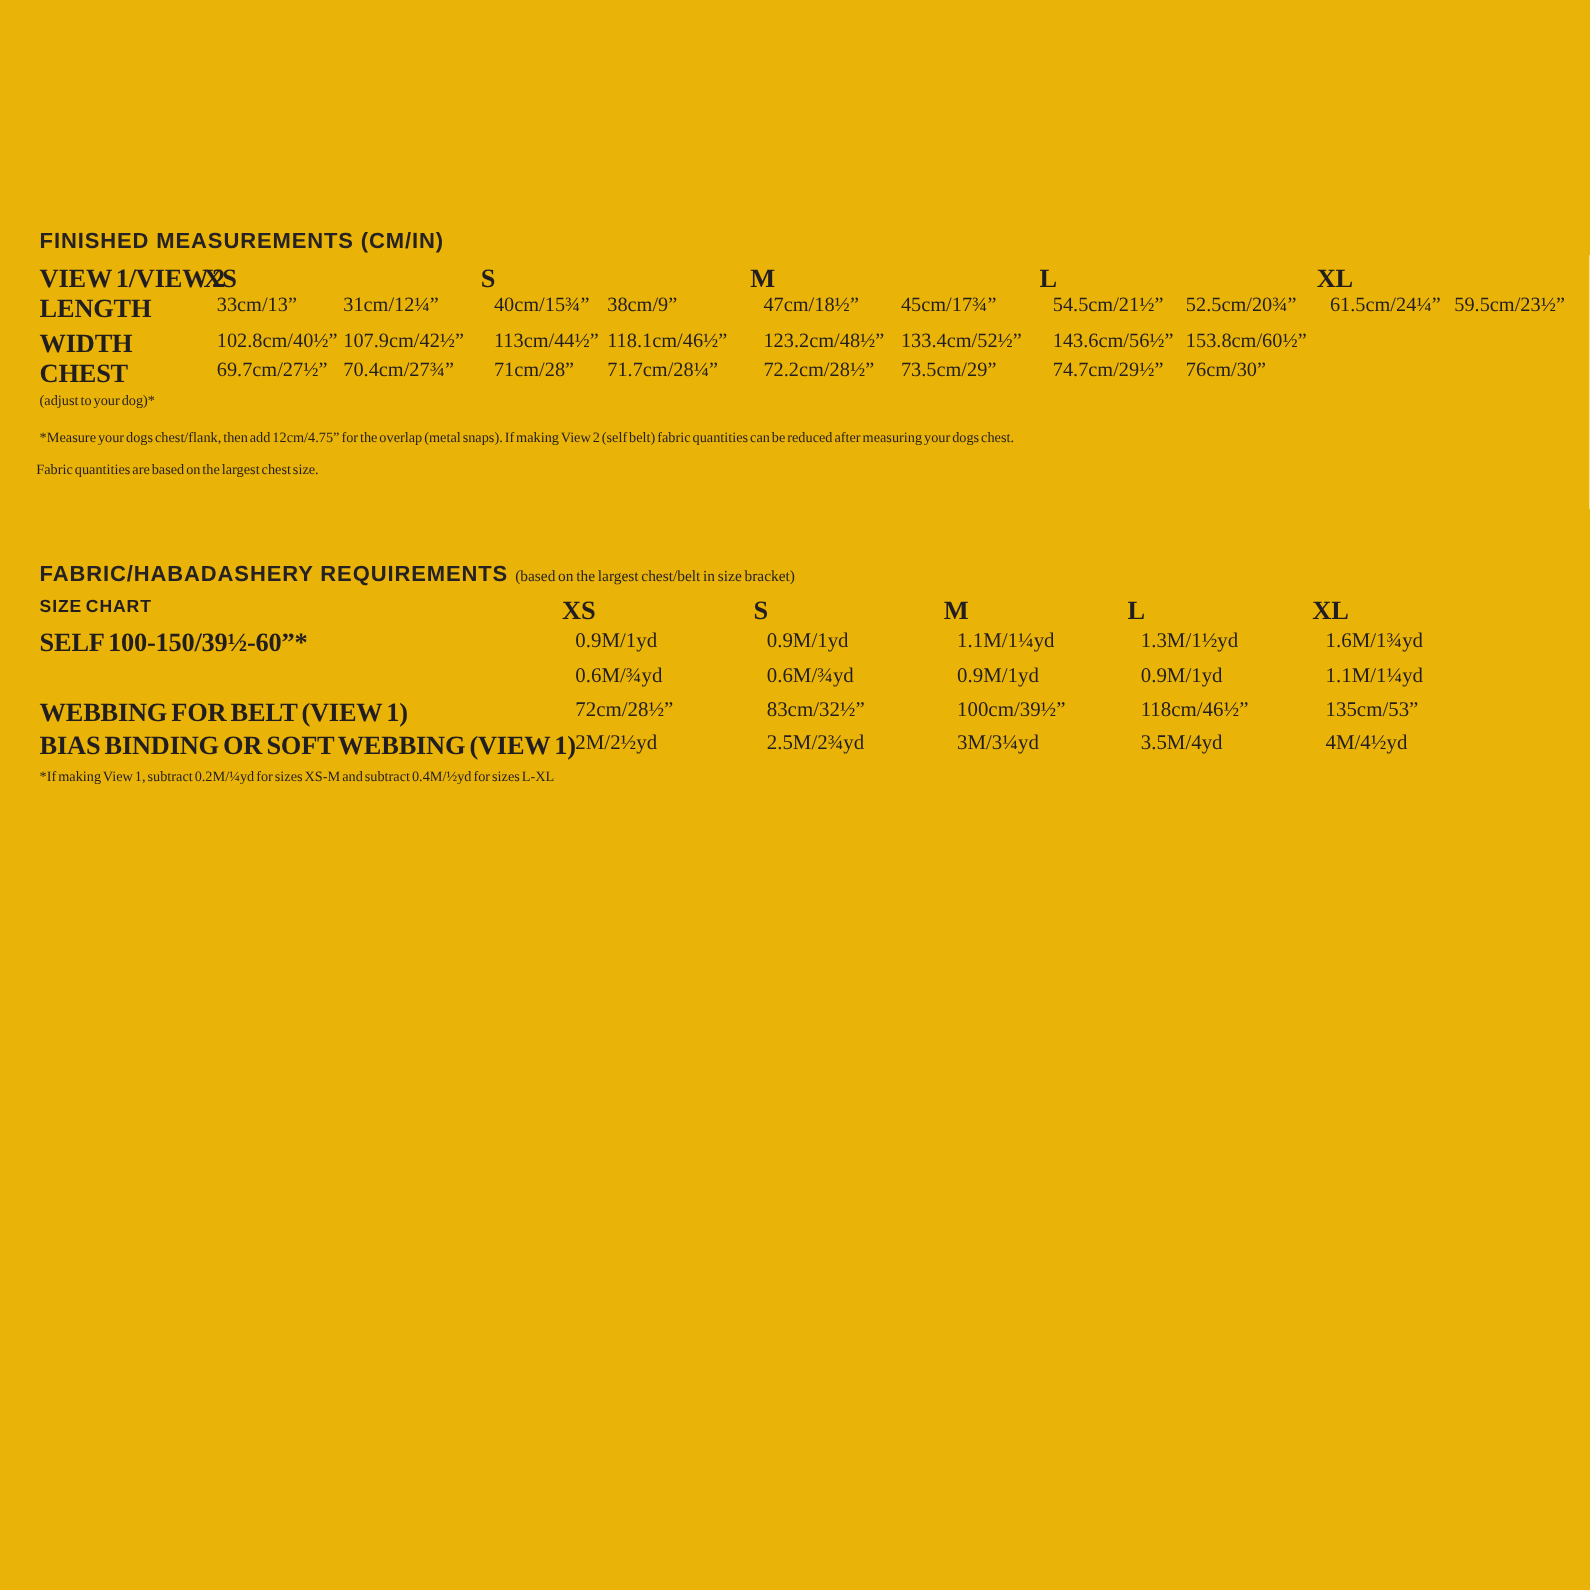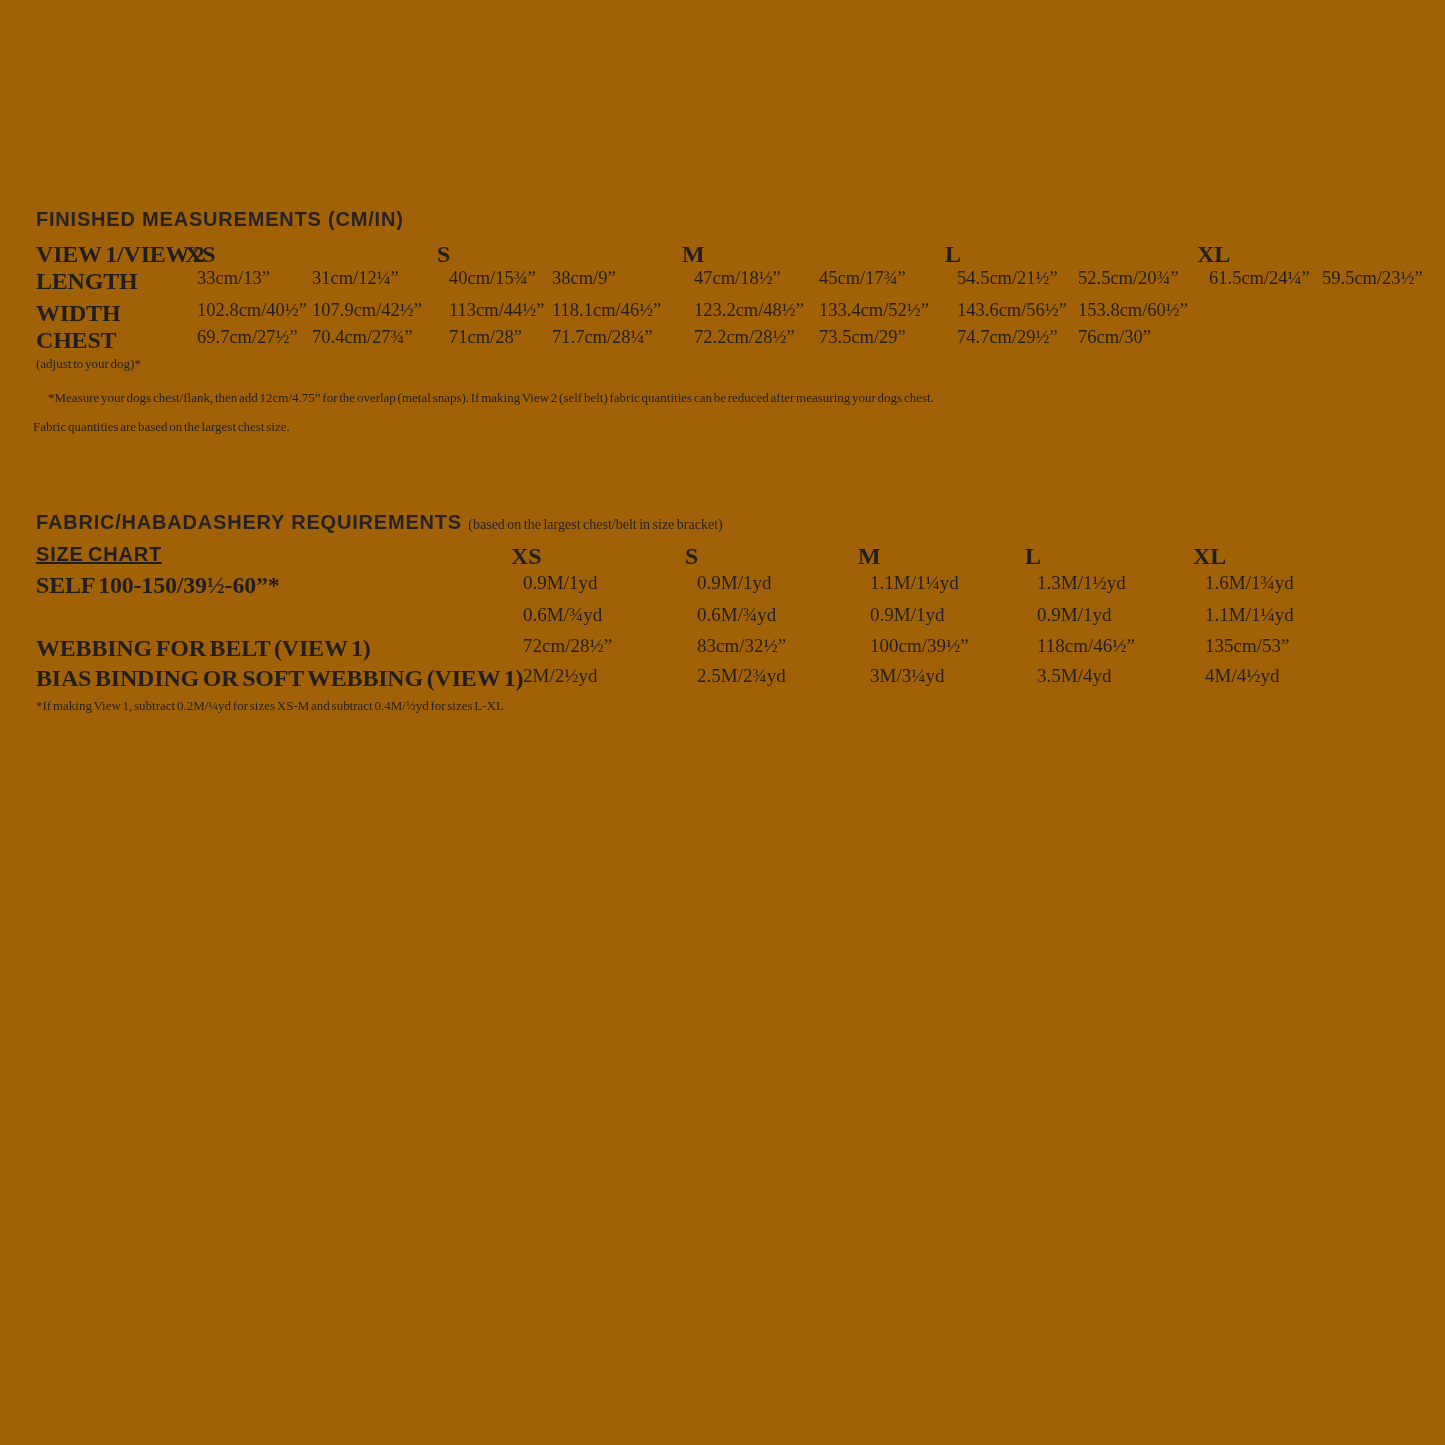--- a/index.html
+++ b/index.html
@@ -1,19 +1,19 @@
 <!DOCTYPE html>
 <html><head>
 <meta charset="utf-8">
 <style>
   html,body { margin:0; padding:0; background:#ffffff; }
   .page {
     position:relative;
     width:1445px; height:1445px;
-    background:#a16207;
+    background:#eab308;
     color:#221e1f;
     overflow:hidden;
   }
   .heading {
     position:absolute; left:36px;
     font-family:"Liberation Sans","DejaVu Sans",sans-serif;
     font-weight:800;
     font-size:20px;
     letter-spacing:0.8px;
     color:#262223;
@@ -110,31 +110,31 @@
     <div class="val c4 r4">71cm/28”</div>
     <div class="val c5 r4">71.7cm/28¼”</div>
     <div class="val c6 r4">72.2cm/28½”</div>
     <div class="val c7 r4">73.5cm/29”</div>
     <div class="val c8 r4">74.7cm/29½”</div>
     <div class="val c9 r4">76cm/30”</div>
   </div>
 
   <div class="note" style="left:36px; top:356px;">(adjust to your dog)*</div>
 
-  <div class="note" style="left:48px; top:390px;">*Measure your dogs chest/flank, then add 12cm/4.75” for the overlap (metal snaps). If making View 2 (self belt) fabric quantities can be reduced after measuring your dogs chest.</div>
+  <div class="note" style="left:36px; top:390px;">*Measure your dogs chest/flank, then add 12cm/4.75” for the overlap (metal snaps). If making View 2 (self belt) fabric quantities can be reduced after measuring your dogs chest.</div>
   <div class="note" style="left:33px; top:419px;">Fabric quantities are based on the largest chest size.</div>
 
   <div class="heading" style="top:511px;">
     <span>FABRIC/HABADASHERY REQUIREMENTS</span>
     <span class="sub">(based on the largest chest/belt in size bracket)</span>
   </div>
 
   <div class="t2">
 
-    <div class="lbl c1 r1" style="font-family:'Liberation Sans','DejaVu Sans',sans-serif; font-weight:800; letter-spacing:0.8px; font-size:20px;text-decoration:underline;">SIZE CHART</div>
+    <div class="lbl c1 r1" style="font-family:'Liberation Sans','DejaVu Sans',sans-serif; font-weight:800; letter-spacing:0.8px; font-size:16px;">SIZE CHART</div>
     <div class="lbl c2 r1">XS</div>
     <div class="lbl c3 r1">S</div>
     <div class="lbl c4 r1">M</div>
     <div class="lbl c5 r1">L</div>
     <div class="lbl c6 r1">XL</div>
 
     <div class="lbl c1 r2">SELF 100-150/39½-60”*</div>
     <div class="val c2 r2">0.9M/1yd</div>
     <div class="val c3 r2">0.9M/1yd</div>
     <div class="val c4 r2">1.1M/1¼yd</div>

